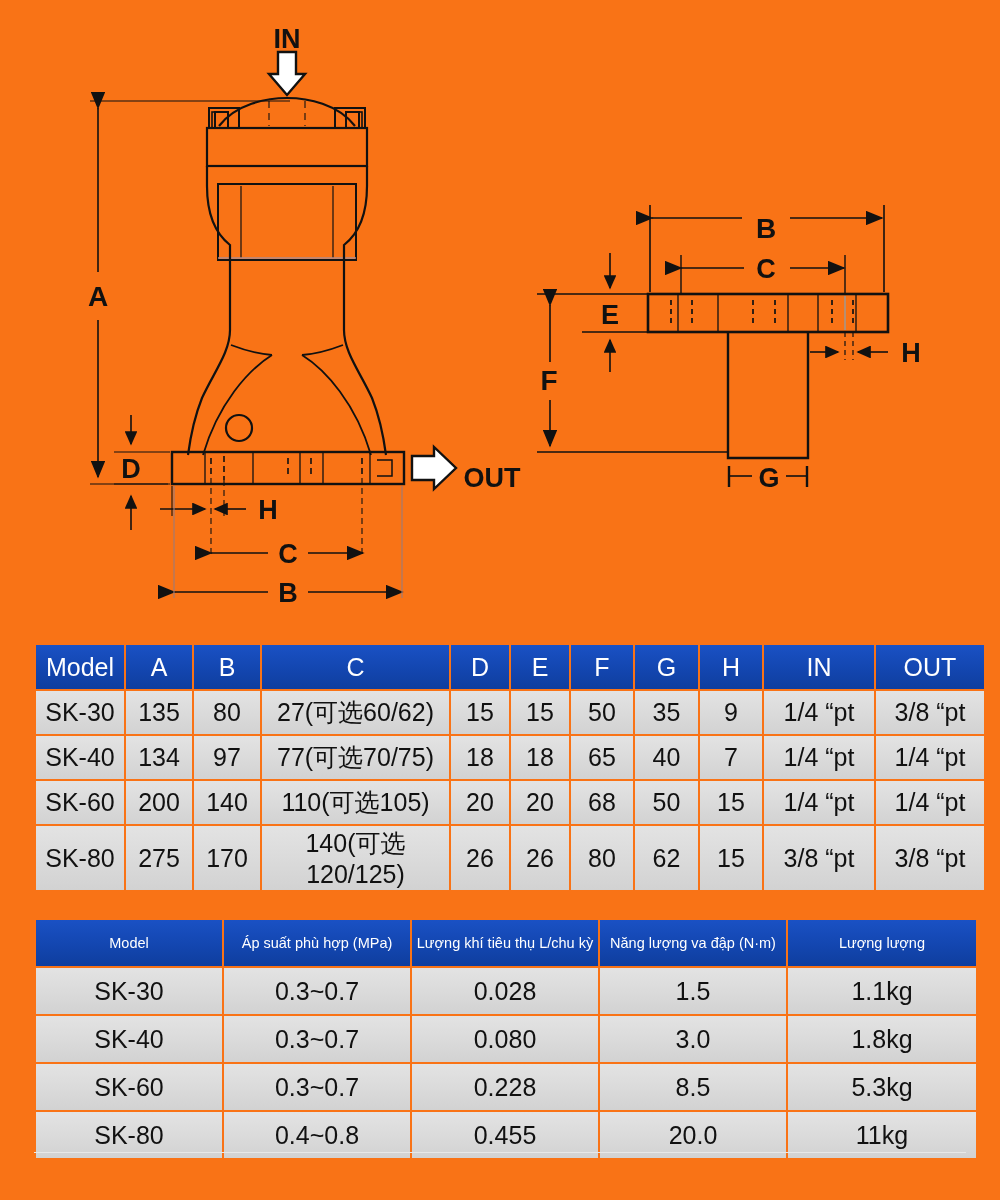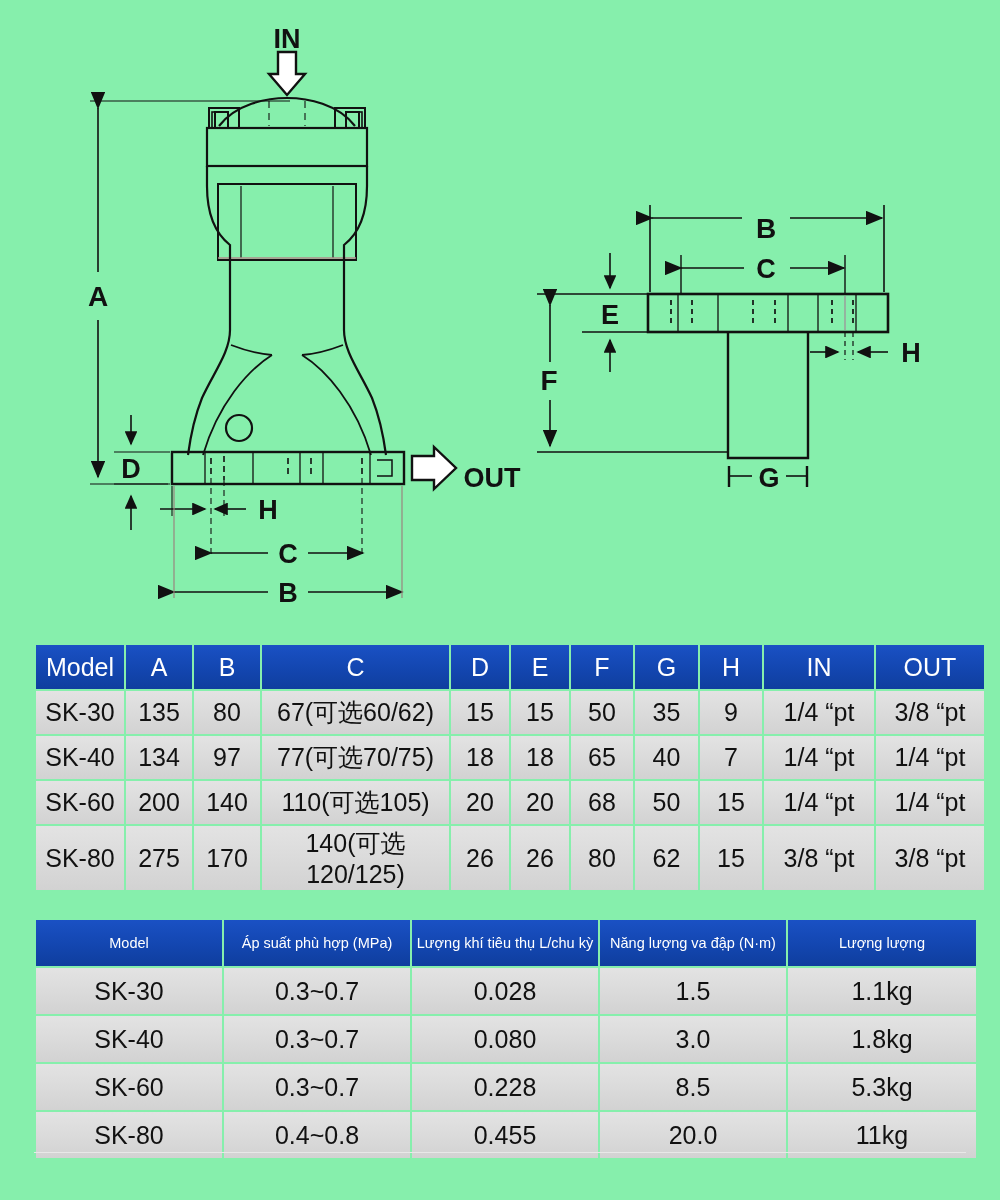--- a/index.html
+++ b/index.html
@@ -2,21 +2,21 @@
 <html><head>
 <meta charset="utf-8">
 <style>
   * { box-sizing: border-box; }
   html, body {
     margin: 0; padding: 0;
     width: 1000px; height: 1200px;
     background: #ffffff;
     font-family: "Liberation Sans", sans-serif;
   }
-  #page { position: relative; width: 1000px; height: 1200px; overflow: hidden; background:#86efac; }
+  #page { position: relative; width: 1000px; height: 1200px; overflow: hidden; background:#f97316; }
 
   
   #drawing { position: absolute; left: 0; top: 0; width: 1000px; height: 625px; }
   #drawing svg { display: block; }
 
   
   .tbl-wrap { position: absolute; }
   table.spec { border-collapse: separate; border-spacing: 2px; width: 100%; table-layout: fixed; }
   table.spec th {
     background: linear-gradient(to bottom, #1a51c4 0%, #1346b0 55%, #0f3e9e 100%);
@@ -244,21 +244,21 @@
           <th>H</th>
           <th>IN</th>
           <th>OUT</th>
         </tr>
       </thead>
       <tbody>
         <tr>
           <td>SK-30</td>
           <td>135</td>
           <td>80</td>
-          <td>67(可选60/62)</td>
+          <td>27(可选60/62)</td>
           <td>15</td>
           <td>15</td>
           <td>50</td>
           <td>35</td>
           <td>9</td>
           <td>1/4 “pt</td>
           <td>3/8 “pt</td>
         </tr>
         <tr>
           <td>SK-40</td>

